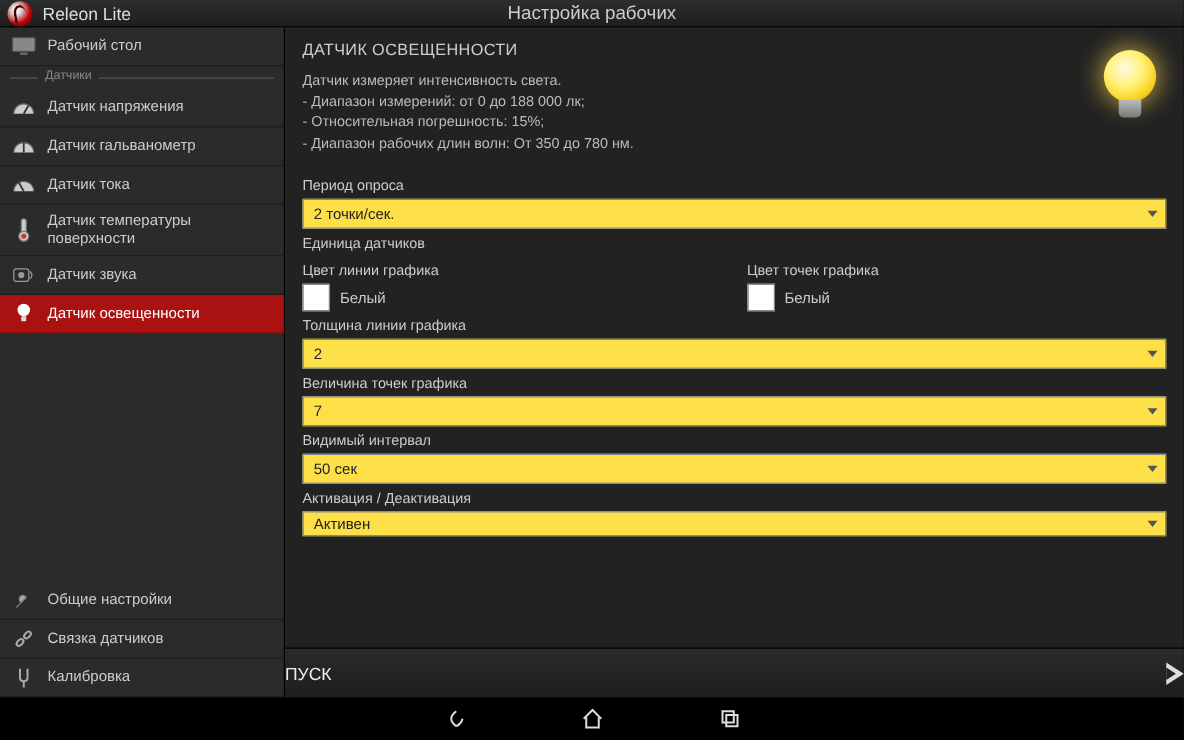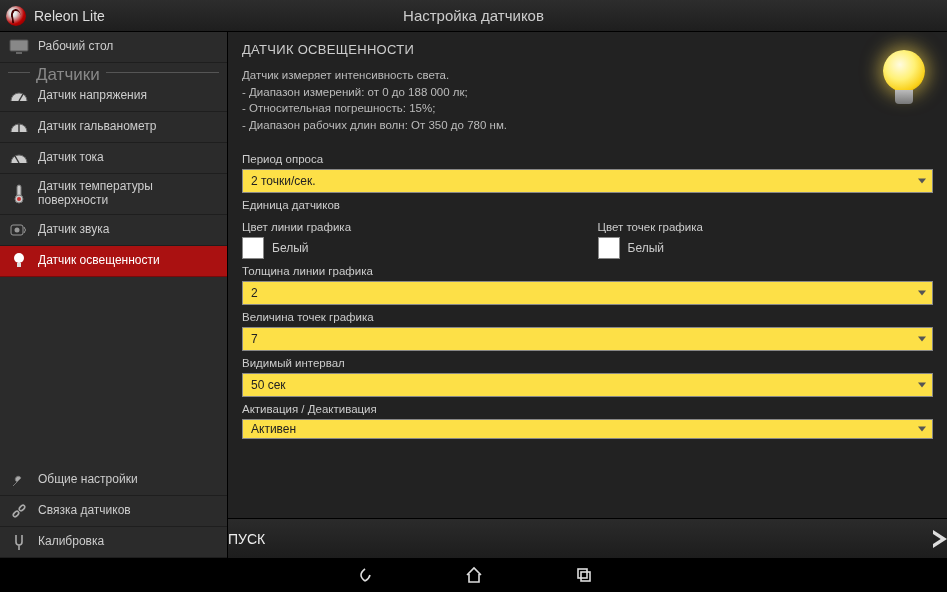--- a/index.html
+++ b/index.html
@@ -1,31 +1,31 @@
 <!DOCTYPE html>
 <html><head>
 <meta charset="utf-8">
 <style>
   * { margin: 0; padding: 0; box-sizing: border-box; }
   html, body { width: 947px; height: 592px; overflow: hidden; font-family: Arial, sans-serif; background: #000; }
   .app { width: 947px; height: 592px; display: flex; flex-direction: column; background: #1a1a1a; }
-  .topbar { height: 32px; background: linear-gradient(#2d2d2d,#1e1e1e); display: flex; align-items: center; color: #ddd; font-size: 14px; border-bottom: 1px solid #000; }
+  .topbar { height: 22px; background: linear-gradient(#2d2d2d,#1e1e1e); display: flex; align-items: center; color: #ddd; font-size: 14px; border-bottom: 1px solid #000; }
   .topbar-left { display: flex; align-items: center; width: 200px; padding-left: 6px; gap: 8px; }
   .logo { width: 20px; height: 20px; border-radius: 50%; background: radial-gradient(circle at 35% 35%, #fff 0%, #ddd 20%, #b00 60%, #600 100%); position: relative; }
   .logo::after { content: ""; position: absolute; left: 5px; top: 3px; width: 8px; height: 12px; border: 2px solid #400; border-radius: 50% 50% 50% 0; border-bottom: none; border-right: none; transform: rotate(-10deg); }
   .topbar-title { flex: 1; text-align: center; font-size: 15px; color: #ccc; }
   .body { flex: 1; display: flex; min-height: 0; }
   .sidebar { width: 228px; background: #2b2b2b; border-right: 1px solid #000; display: flex; flex-direction: column; color: #ccc; font-size: 12px; }
   .side-item { display: flex; align-items: center; gap: 8px; padding: 6px 8px; cursor: pointer; border-bottom: 1px solid rgba(0,0,0,0.3); }
   .side-item.active { background: #a11; color: #fff; }
   .side-icon { width: 22px; height: 18px; display: inline-flex; align-items: center; justify-content: center; font-size: 14px; color: #bbb; flex-shrink: 0; }
   .side-item.active .side-icon { color: #fff; }
   .side-section { position: relative; height: 14px; margin: 2px 0; }
   .side-section::before { content: ""; position: absolute; left: 8px; right: 8px; top: 50%; border-top: 1px solid #555; }
-  .side-section span { position: absolute; left: 30px; top: 0; background: #2b2b2b; padding: 0 6px; font-size: 17px; color: #888; }
+  .side-section span { position: absolute; left: 30px; top: 0; background: #2b2b2b; padding: 0 6px; font-size: 10px; color: #888; }
   .side-spacer { flex: 1; }
   .main { flex: 1; display: flex; flex-direction: column; background: #222; color: #ccc; min-width: 0; }
   .content { flex: 1; overflow: hidden; padding: 10px 14px 0 14px; position: relative; }
   .section-title { font-size: 13px; color: #ccc; margin-bottom: 10px; letter-spacing: .3px; }
   .desc { font-size: 11.5px; color: #bbb; line-height: 1.45; margin-bottom: 19px; max-width: 540px; }
   .bulb { position: absolute; right: 20px; top: 18px; width: 46px; height: 64px; }
   .bulb-glass { width: 42px; height: 42px; border-radius: 50%; background: radial-gradient(circle at 40% 35%, #fffbe0 0%, #fff176 40%, #f9d01a 70%, #b58400 100%); box-shadow: 0 0 18px 4px rgba(255,220,80,.55); margin: 0 auto; }
   .bulb-base { width: 18px; height: 14px; margin: -2px auto 0; background: linear-gradient(#bbb,#777); border-radius: 0 0 4px 4px; }
   .field-label { font-size: 11.5px; color: #ccc; margin: 6px 0 4px; }
   .dropdown { background: #fde047; color: #222; height: 24px; display: flex; align-items: center; padding: 0 8px; font-size: 12px; position: relative; border: 1px solid #888; }
@@ -47,21 +47,21 @@
 </style>
 </head>
 <body>
 
 <div class="app">
   <div class="topbar">
     <div class="topbar-left">
       <div class="logo"></div>
       <span>Releon Lite</span>
     </div>
-    <div class="topbar-title">Настройка датчиков</div>
+    <div class="topbar-title">Настройка рабочих</div>
     <div style="width:200px"></div>
   </div>
 
   <div class="body">
     <div class="sidebar">
       <div class="side-item">
         <span class="side-icon">
           <svg width="20" height="16" viewBox="0 0 20 16">
               <rect x="1" y="1" width="18" height="11" rx="1" fill="#888" stroke="#555"></rect>
               <rect x="7" y="13" width="6" height="2" fill="#666"></rect>

